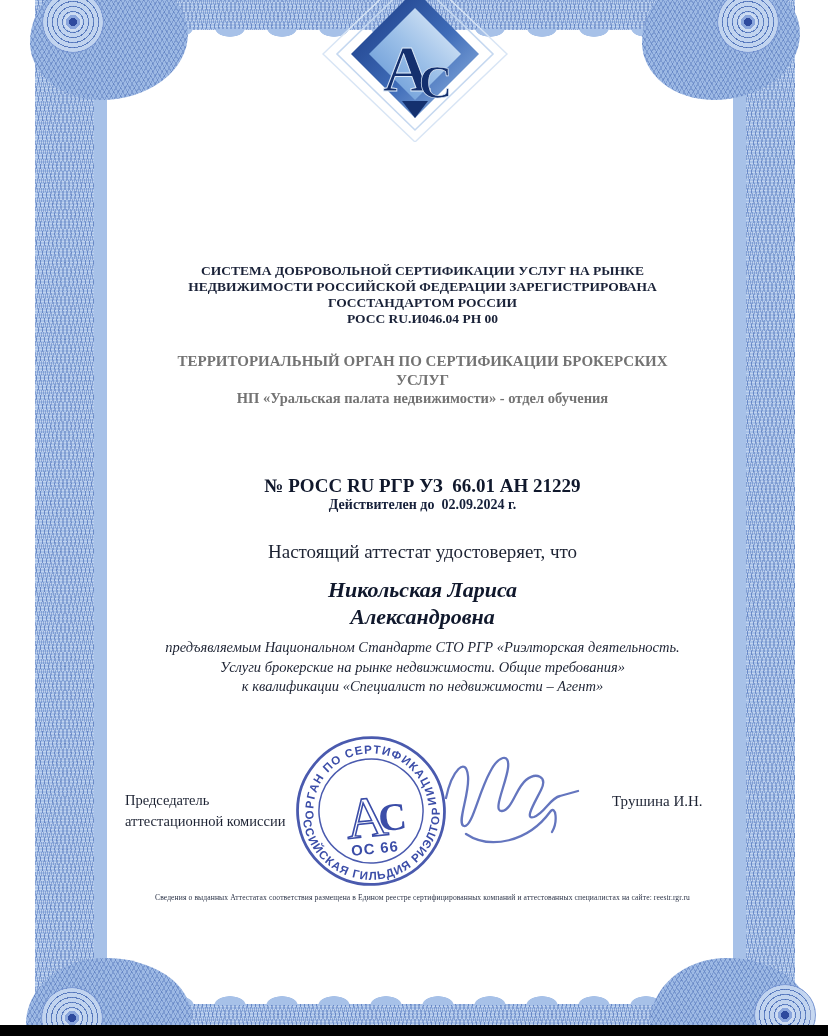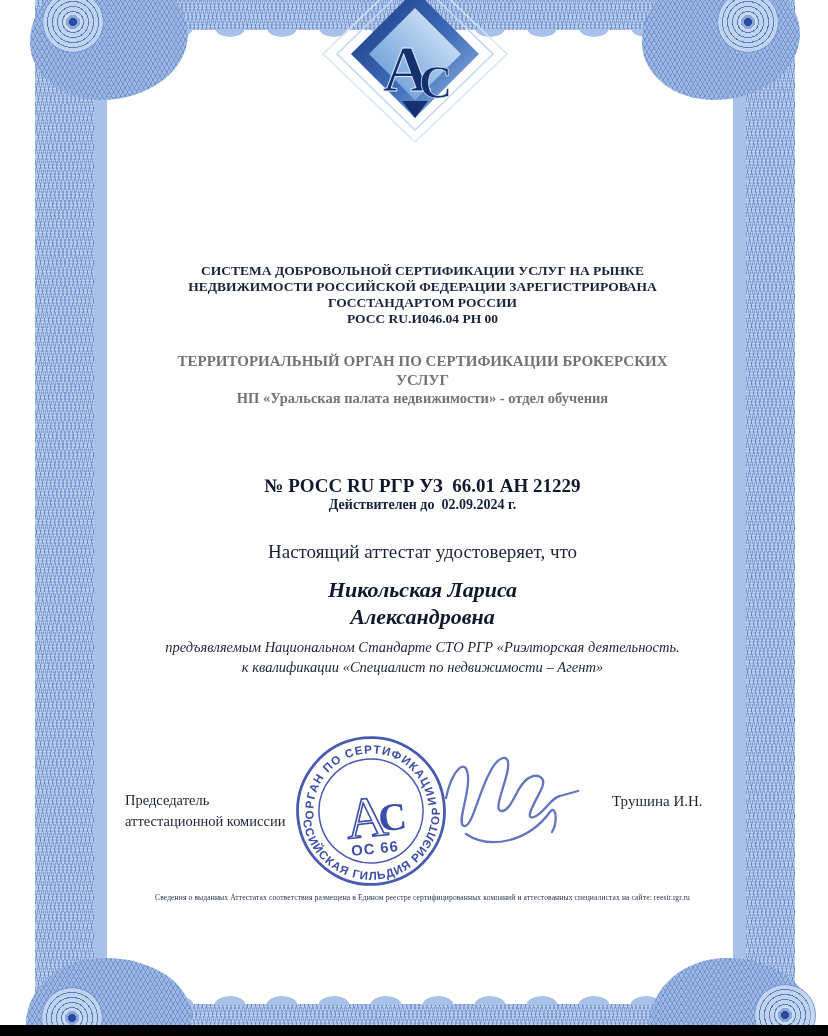--- a/index.html
+++ b/index.html
@@ -186,20 +186,21 @@
   <div class="valid pre">Действителен до  02.09.2024 г.</div>
   <div class="statement">Настоящий аттестат удостоверяет, что</div>
 
   <div class="holder">
     <div>Никольская Лариса</div>
     <div>Александровна</div>
   </div>
 
   <div class="quals">
     <div>предъявляемым Национальном Стандарте СТО РГР «Риэлторская деятельность.</div>
+    <div>Услуги брокерские на рынке недвижимости. Общие требования»</div>
     <div>к квалификации «Специалист по недвижимости – Агент»</div>
   </div>
 
   <div class="chairman">
     <div>Председатель</div>
     <div>аттестационной комиссии</div>
   </div>
   <div class="signer">Трушина И.Н.</div>
 
   <div class="footnote">Сведения о выданных Аттестатах соответствия размещена в Едином реестре сертифицированных компаний и аттестованных специалистах на сайте: reestr.rgr.ru</div>

